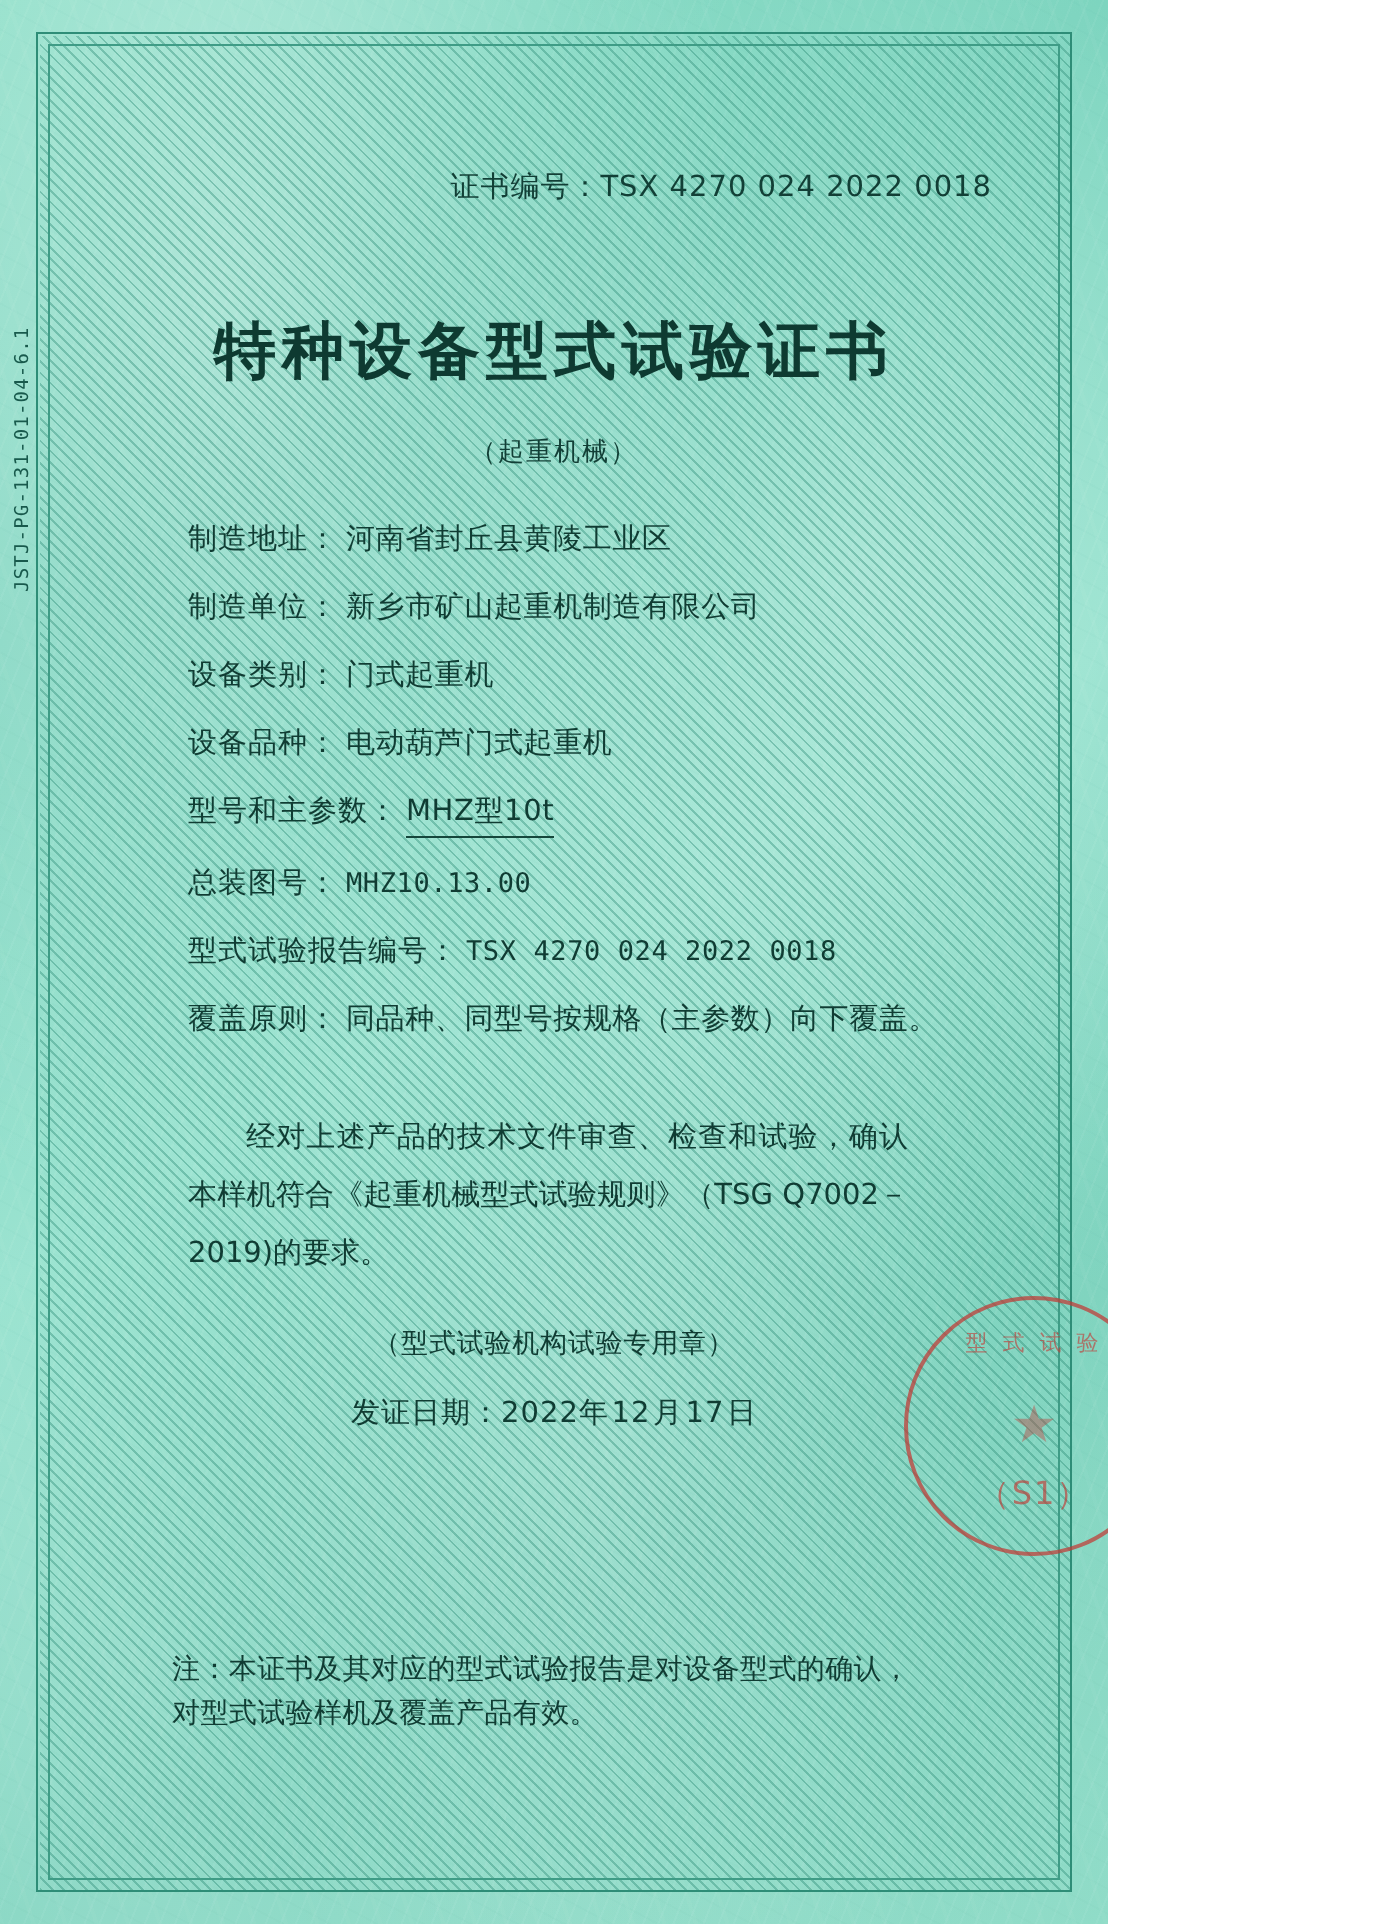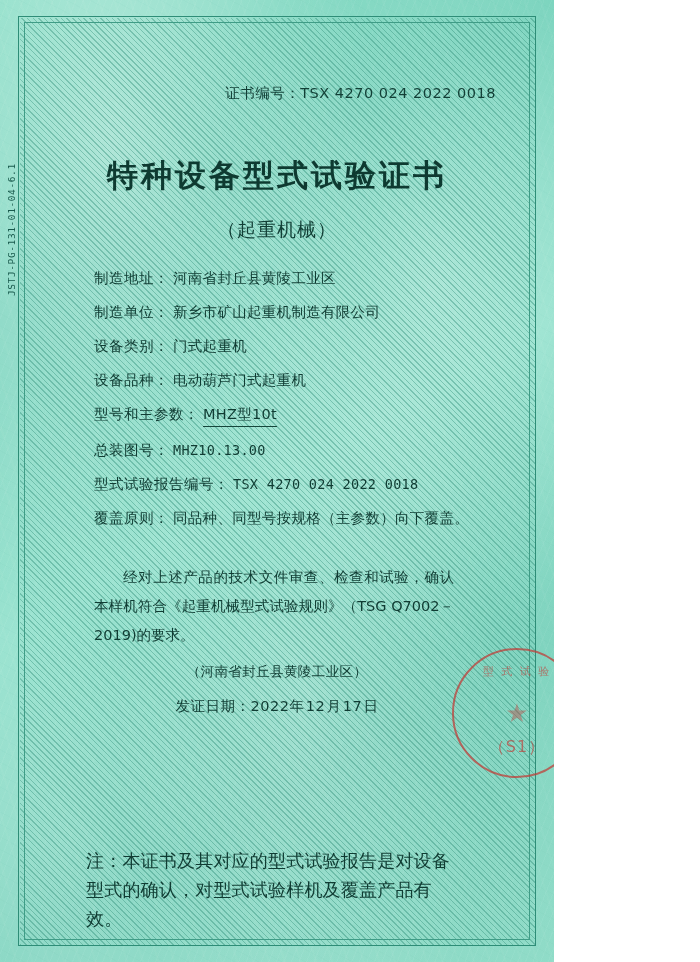--- a/index.html
+++ b/index.html
@@ -113,21 +113,21 @@
     font-size: 31px;
     font-weight: bold;
     letter-spacing: 3px;
     color: #0e3a31;
     font-family: "DejaVu Sans", "Liberation Sans", sans-serif;
   }
 
   .subtitle {
     margin-top: 20px;
     text-align: center;
-    font-size: 19px;
+    font-size: 13px;
     color: #123f36;
     letter-spacing: 1px;
   }
 
   .fields {
     margin-top: 26px;
     padding-left: 48px;
     padding-right: 20px;
   }
 
@@ -240,25 +240,24 @@
     color: #c23a35;
     letter-spacing: 1px;
     opacity: 0.9;
   }
 
   .footnote {
     position: absolute;
     left: 40px;
     right: 40px;
     top: 784px;
-    font-size: 18px;
+    font-size: 14px;
     color: #103c33;
     letter-spacing: 0.2px;
     line-height: 1.6;
-    margin-top: 23px;
   }
   .footnote-label {
     font-weight: normal;
   }
 </style>
 </head>
 <body>
 
 <div class="certificate">
   <div class="texture"></div>
@@ -308,21 +307,21 @@
       </div>
       <div class="field-row">
         <span class="field-label">覆盖原则：</span>
         <span class="field-value">同品种、同型号按规格（主参数）向下覆盖。</span>
       </div>
     </div>
 
     <div class="statement">经对上述产品的技术文件审查、检查和试验，确认本样机符合《起重机械型式试验规则》（TSG Q7002－2019)的要求。</div>
 
     <div class="issuer-block">
-      <div class="issuer-seal-note">（河南省封丘县黄陵工业区）</div>
+      <div class="issuer-seal-note">（型式试验机构试验专用章）</div>
       <div class="issue-date">
         <span>发证日期：</span><span>2022</span><span>年</span><span class="date-slot">12</span><span>月</span><span class="date-slot">17</span><span>日</span>
       </div>
     </div>
 
     <div class="footnote">
       <span class="footnote-label">注：</span><span>本证书及其对应的型式试验报告是对设备型式的确认，对型式试验样机及覆盖产品有效。</span>
     </div>
 
   </div>

